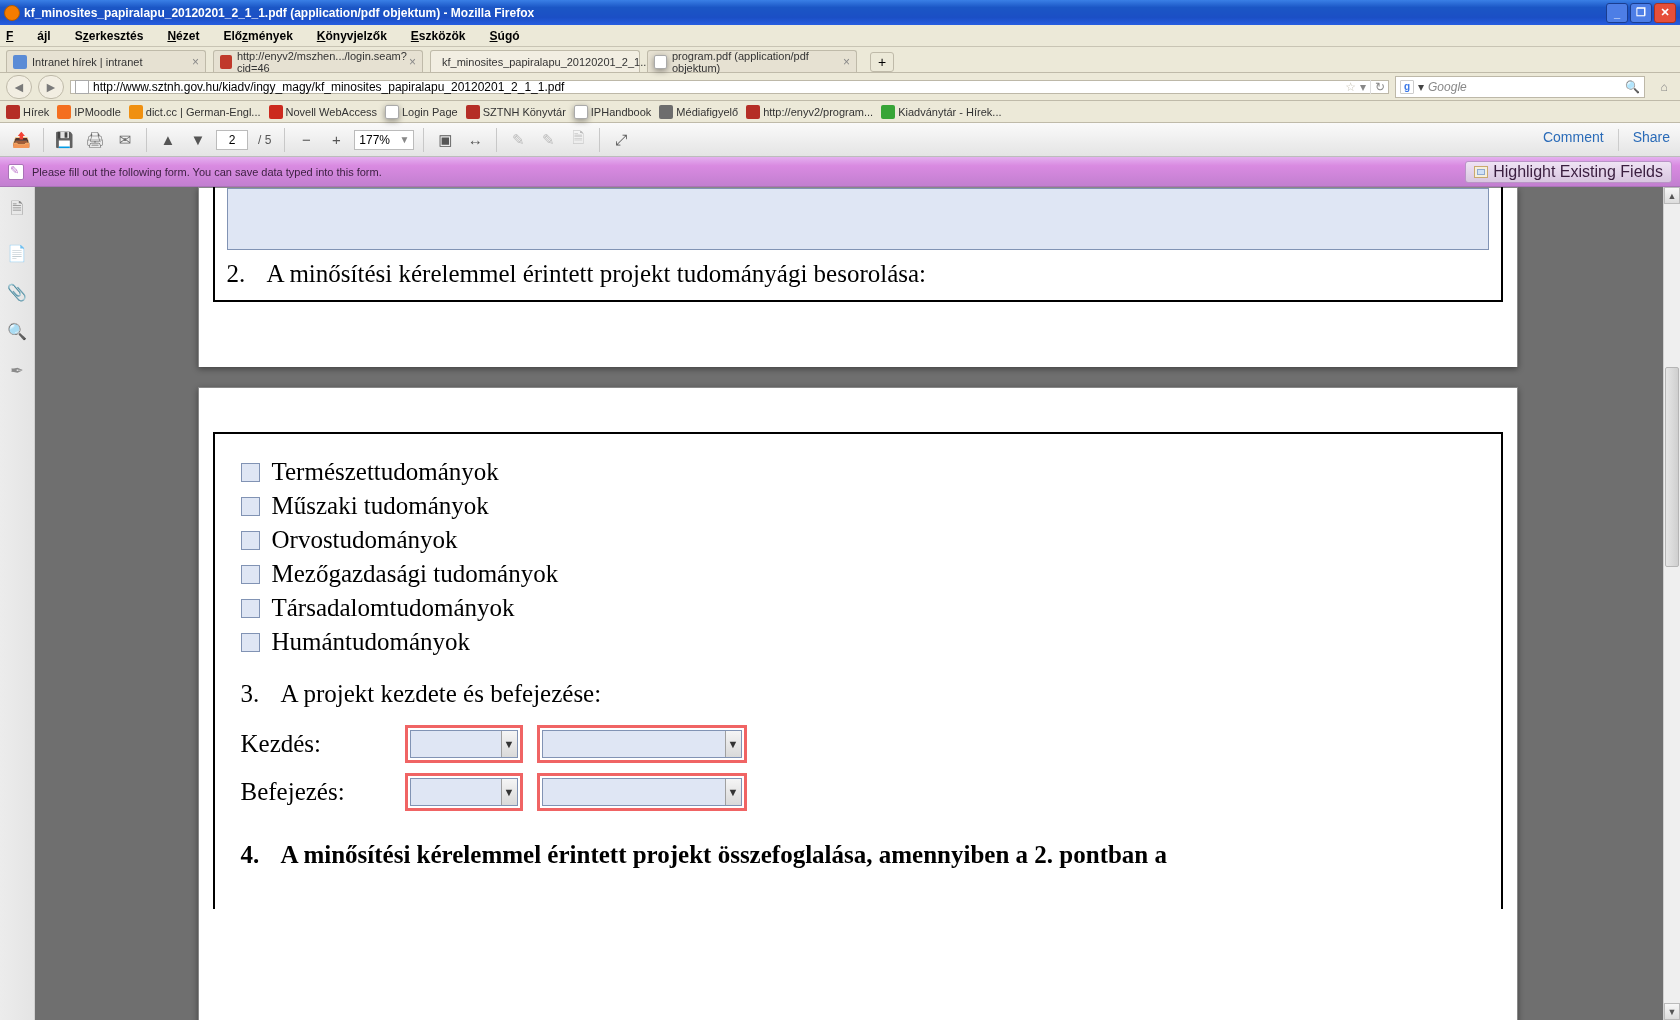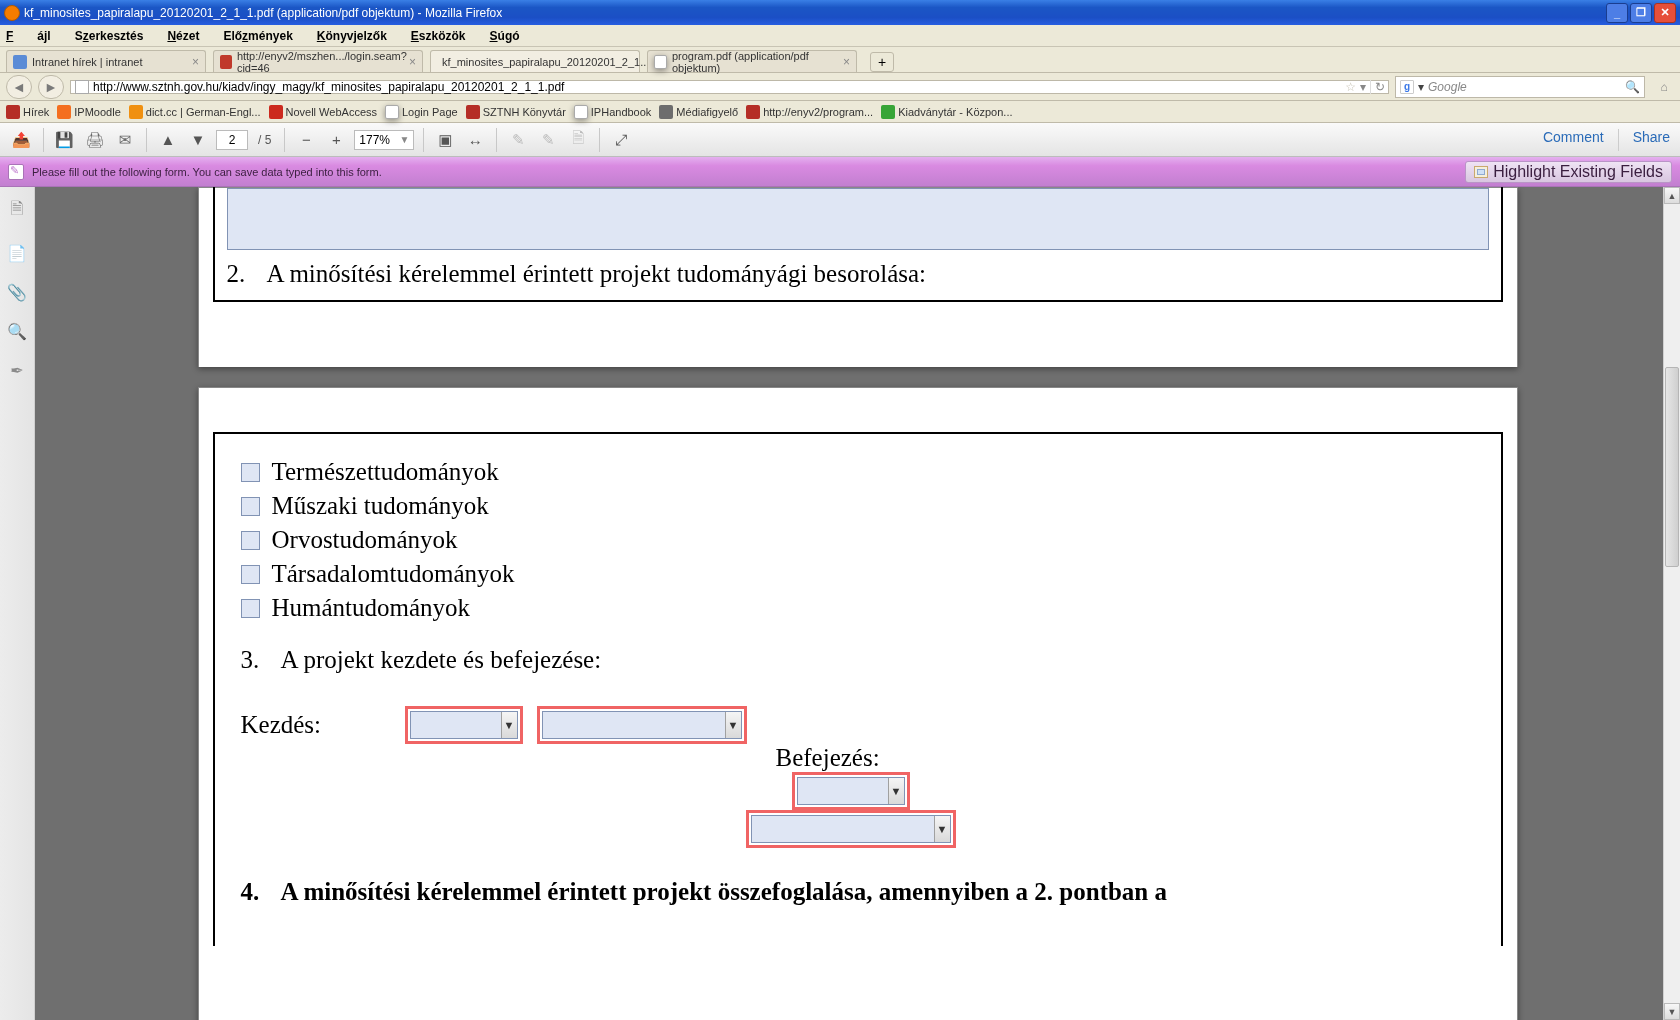--- a/index.html
+++ b/index.html
@@ -2,21 +2,21 @@
 <html><head>
 <meta charset="utf-8">
 <style>
   * { box-sizing: border-box; }
   html, body { margin:0; padding:0; font-family: "Segoe UI", Tahoma, sans-serif; font-size:12px; }
   body { width:1680px; height:1020px; overflow:hidden; background:#ece9d8; }
 
   
   .titlebar { height:25px; background: linear-gradient(#3a7fe6,#1b56c5 30%,#1b4fc5 70%,#265de0); color:#fff; display:flex; align-items:center; padding:0 4px; font-size:12px; }
   .titlebar .ff-icon { width:16px;height:16px;background:#f57c00;border-radius:50%; border:1px solid #b35b00; margin-right:4px; }
-  .titlebar .caption { flex:1; font-weight:normal; }
+  .titlebar .caption { flex:1; font-weight:bold; }
   .winbtn { width:22px;height:20px;margin-left:2px;background:#4d7ee6;border:1px solid #1a3d8f;border-radius:3px;display:flex;align-items:center;justify-content:center;color:#fff;font-weight:bold;font-size:11px; }
   .winbtn.close{ background:#e64f3a;border-color:#a93322; }
   .winbtn.max{ }
   .winbtn.min{ font-weight:bold; }
 
   
   .menubar { height:22px; background:#ece9d8; display:flex;align-items:center;padding:0 6px; border-bottom:1px solid #c8c4b4; font-size:12px; }
   .menubar span { margin-right:24px;font-weight:bold; }
   .menubar span u { text-decoration:underline; }
 
@@ -76,21 +76,21 @@
   .bigfield{height:62px;background:#dfe6f4;border:1px solid #8193b4;}
   .sectline{display:flex;align-items:baseline;margin-top:10px;font-family:Georgia, 'Times New Roman', serif;font-size:25px;color:#000;}
   .sectline .num{width:40px;}
   .pagegap{height:20px;}
   .page2{width:1320px;height:640px;position:relative;border-bottom:none;}
   .page2-inner{position:absolute;left:14px;right:14px;top:44px;border:2px solid #000;border-bottom:none;padding:18px 26px 40px 26px;font-family:Georgia, 'Times New Roman', serif;font-size:25px;color:#000;}
   .chkrow{display:flex;align-items:center;margin:6px 0;}
   .chkbox{width:19px;height:19px;background:#dfe6f4;border:1px solid #8193b4;margin-right:12px;flex:none;}
   .sect3{display:flex;align-items:baseline;margin-top:24px;}
   .sect3 .num{width:40px;}
-  .daterow{display:flex;align-items:center;margin-top:32px;}
+  .daterow{display:flex;align-items:center;margin-top:17px;}
   .datelabel{width:164px;}
   .selwrap{border:3px solid #f06464;padding:2px;margin-right:14px;display:flex;}
   .sel{border:1px solid #8193b4;background:#dfe6f4;height:28px;display:flex;align-items:center;}
   .sel.small{width:108px;} .sel.large{width:200px;}
   .sel .arrowbtn{width:16px;margin-left:auto;height:100%;background:linear-gradient(#f5f5f5,#d9d9d9);border-left:1px solid #a0a0a0;display:flex;align-items:center;justify-content:center;font-size:11px;color:#333;}
   .sect4{display:flex;align-items:baseline;margin-top:30px;font-weight:bold;}
   .sect4 .num{width:40px;}
 
   
   .vscroll{position:absolute;right:0;top:0;bottom:0;width:17px;background:#efefef;border-left:1px solid #d0d0d0;}
@@ -200,21 +200,21 @@
   <div class="bmk">
       <div class="ico grey"></div>
       <span>Médiafigyelő</span>
     </div>
   <div class="bmk">
       <div class="ico red"></div>
       <span>http://enyv2/program...</span>
     </div>
   <div class="bmk">
       <div class="ico green"></div>
-      <span>Kiadványtár - Közpon...</span>
+      <span>Kiadványtár - Hírek...</span>
     </div>
 </div>
 
 <div class="pdftoolbar">
   <div class="pdfbtn exporticon">📤</div>
   <div class="vsep"></div>
   <div class="pdfbtn saveicon">💾</div>
   <div class="pdfbtn printicon">🖨</div>
   <div class="pdfbtn mailicon">✉</div>
   <div class="vsep"></div>
@@ -281,20 +281,24 @@
             <div class="chkbox"></div>
             <span>Természettudományok</span>
           </div>
         <div class="chkrow">
             <div class="chkbox"></div>
             <span>Műszaki tudományok</span>
           </div>
         <div class="chkrow">
             <div class="chkbox"></div>
             <span>Orvostudományok</span>
+          </div>
+        <div class="chkrow">
+            <div class="chkbox"></div>
+            <span>Mezőgazdasági tudományok</span>
           </div>
         <div class="chkrow">
             <div class="chkbox"></div>
             <span>Társadalomtudományok</span>
           </div>
         <div class="chkrow">
             <div class="chkbox"></div>
             <span>Humántudományok</span>
           </div>
 
@@ -309,21 +313,21 @@
               <div class="sel small">
                 <div class="arrowbtn">▼</div>
               </div>
             </div>
           <div class="selwrap">
               <div class="sel large">
                 <div class="arrowbtn">▼</div>
               </div>
             </div>
         </div>
-        <div class="daterow" style="margin-top:0;flex-direction:column;">
+        <div class="daterow" style="margin-top:10px;">
           <div class="datelabel">Befejezés:</div>
           <div class="selwrap">
               <div class="sel small">
                 <div class="arrowbtn">▼</div>
               </div>
             </div>
           <div class="selwrap">
               <div class="sel large">
                 <div class="arrowbtn">▼</div>
               </div>

